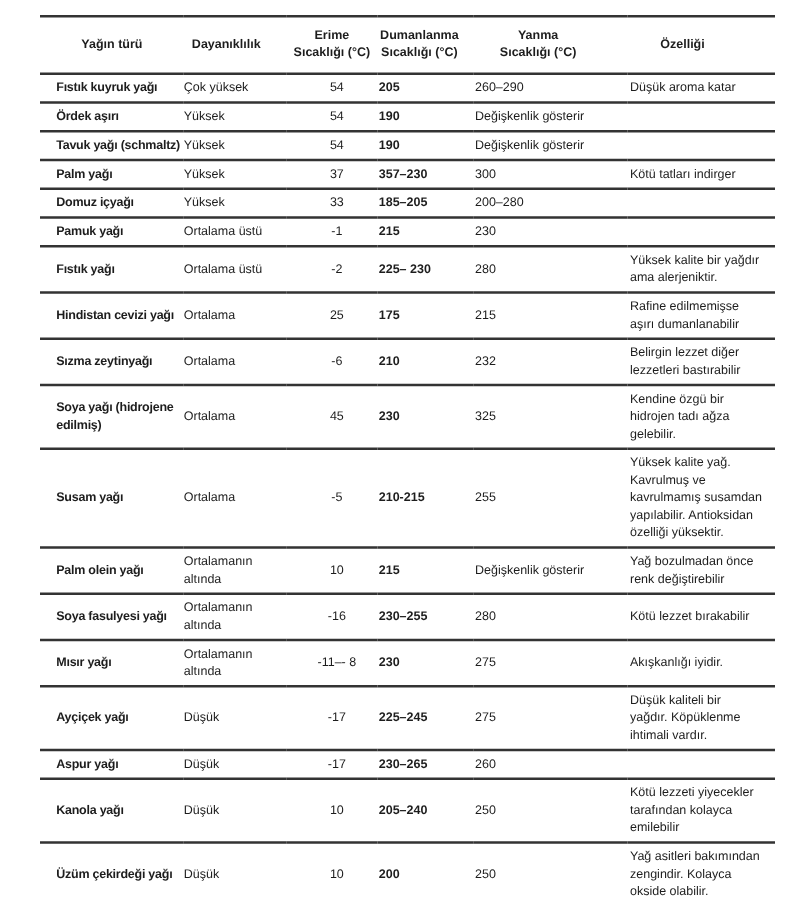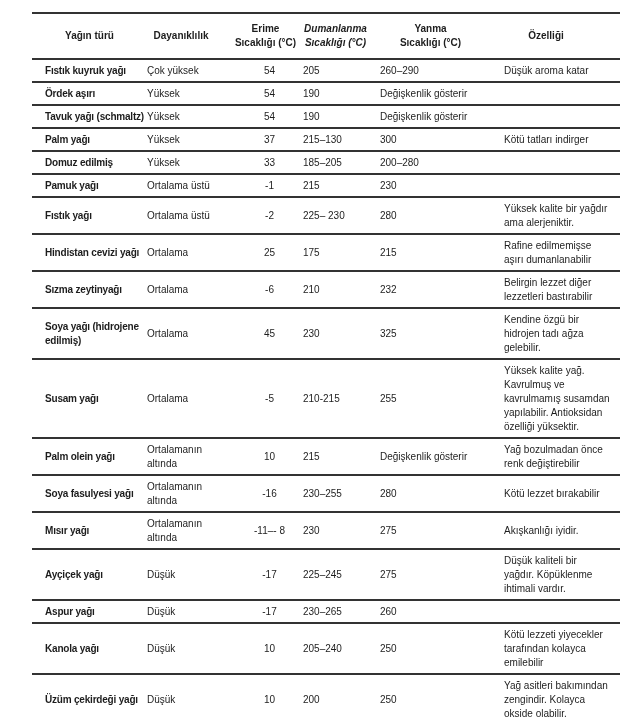--- a/index.html
+++ b/index.html
@@ -45,39 +45,39 @@
   thead th {
     font-weight: bold;
     text-align: center;
     vertical-align: middle;
     padding: 8px 0;
     border-bottom: 2px solid var(--border);
     white-space: pre-line;
     font-size: 10px;
   }
   thead th.c2 { padding-right: 14px; }
-  thead th.c4 { padding-right: 10px; font-style: italic; }
+  thead th.c4 { padding-right: 10px; }
   thead th.c5 { padding-right: 20px; }
   thead th.c6 { padding-right: 30px; }
 
   tbody td {
     vertical-align: middle;
     border-bottom: 2px solid var(--border);
     padding: 4px 0 3px 0;
     white-space: pre;
     font-weight: normal;
   }
   tbody td.c1 {
     font-weight: bold;
     padding-left: 13px;
     letter-spacing: -0.2px;
   }
   tbody td.c2 { padding-left: 0; }
   tbody td.c3 { padding-left: 8px; text-align: center; }
-  tbody td.c4 { padding-left: 1px; }
+  tbody td.c4 { padding-left: 1px; font-weight: bold; }
   tbody td.c5 { padding-left: 1px; }
   tbody td.c6 { padding-left: 2px; }
 </style>
 </head>
 <body>
 
 <div class="sheet">
   <table class="oil-table">
     <colgroup>
       <col class="c1">
@@ -122,26 +122,26 @@
           <td class="c2">Yüksek</td>
           <td class="c3">54</td>
           <td class="c4">190</td>
           <td class="c5">Değişkenlik gösterir</td>
           <td class="c6"></td>
         </tr>
         <tr>
           <td class="c1">Palm yağı</td>
           <td class="c2">Yüksek</td>
           <td class="c3">37</td>
-          <td class="c4">215–130</td>
+          <td class="c4">357–230</td>
           <td class="c5">300</td>
           <td class="c6">Kötü tatları indirger</td>
         </tr>
         <tr>
-          <td class="c1">Domuz edilmiş</td>
+          <td class="c1">Domuz içyağı</td>
           <td class="c2">Yüksek</td>
           <td class="c3">33</td>
           <td class="c4">185–205</td>
           <td class="c5">200–280</td>
           <td class="c6"></td>
         </tr>
         <tr>
           <td class="c1">Pamuk yağı</td>
           <td class="c2">Ortalama üstü</td>
           <td class="c3">-1</td>

